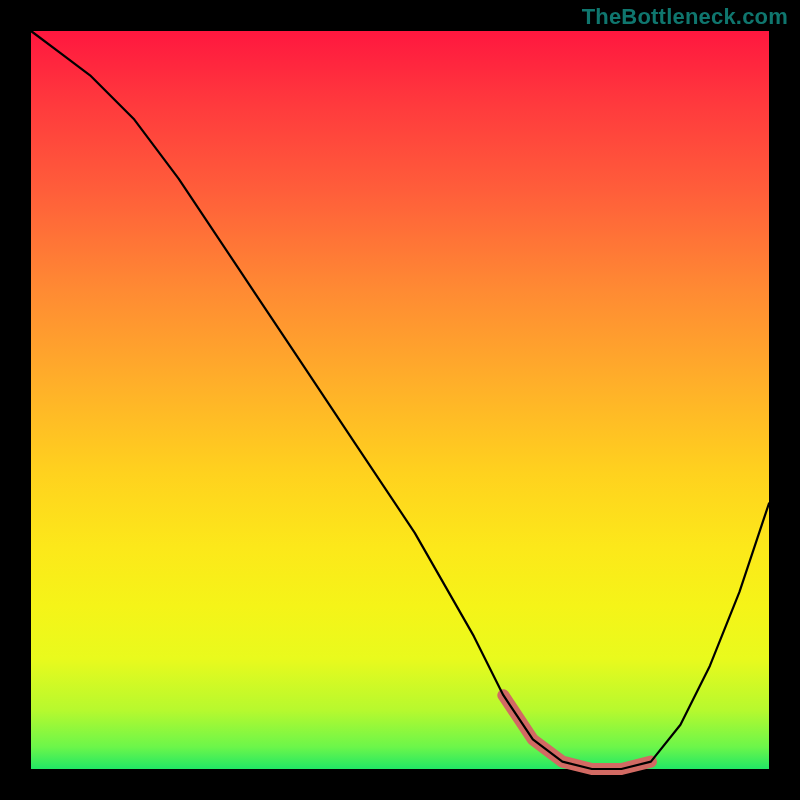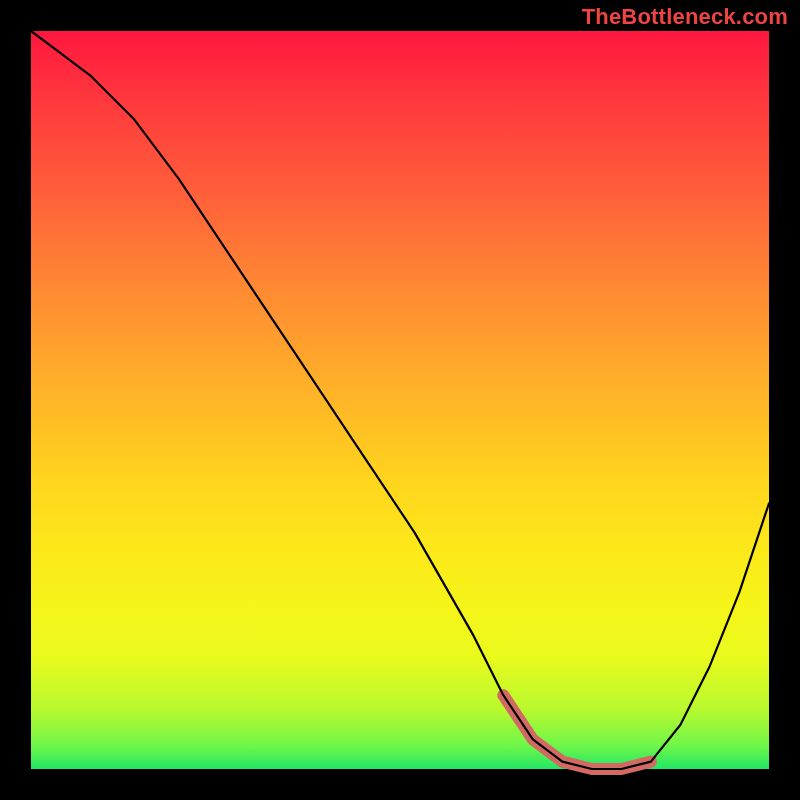--- a/index.html
+++ b/index.html
@@ -8,21 +8,21 @@
     height: 800px;
     background: #000;
     position: relative;
     font-family: Arial, Helvetica, sans-serif;
     overflow: hidden;
   }
   .watermark {
     position: absolute;
     top: 4px;
     right: 12px;
-    color: #ef4444;
+    color: #0f766e;
     font-size: 22px;
     font-weight: 600;
     letter-spacing: 0.2px;
     z-index: 10;
   }
   .plot-area {
     position: absolute;
     left: 31px;
     top: 31px;
     width: 738px;

